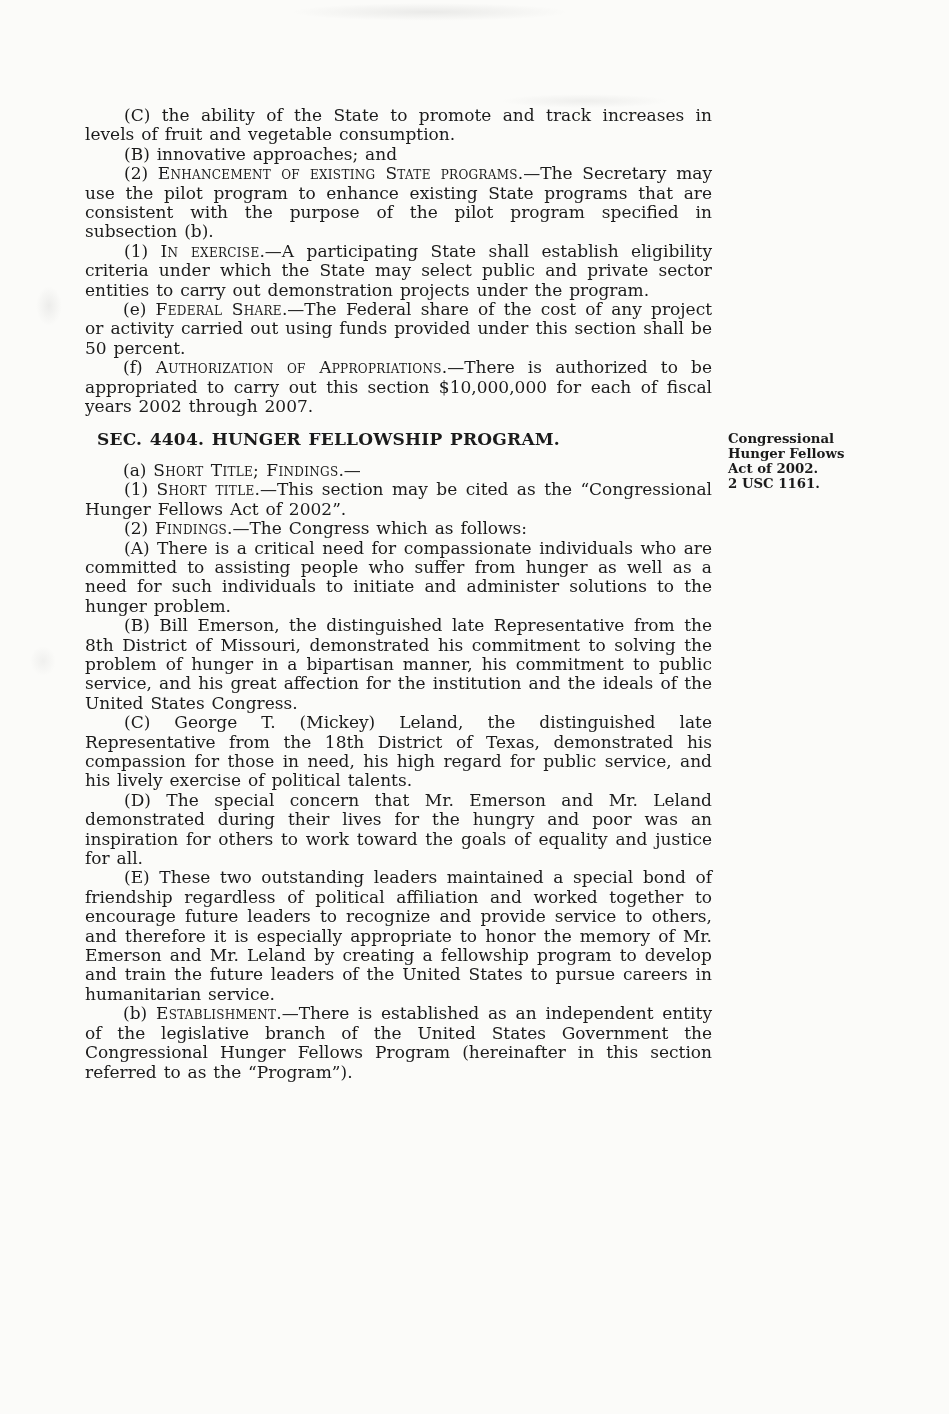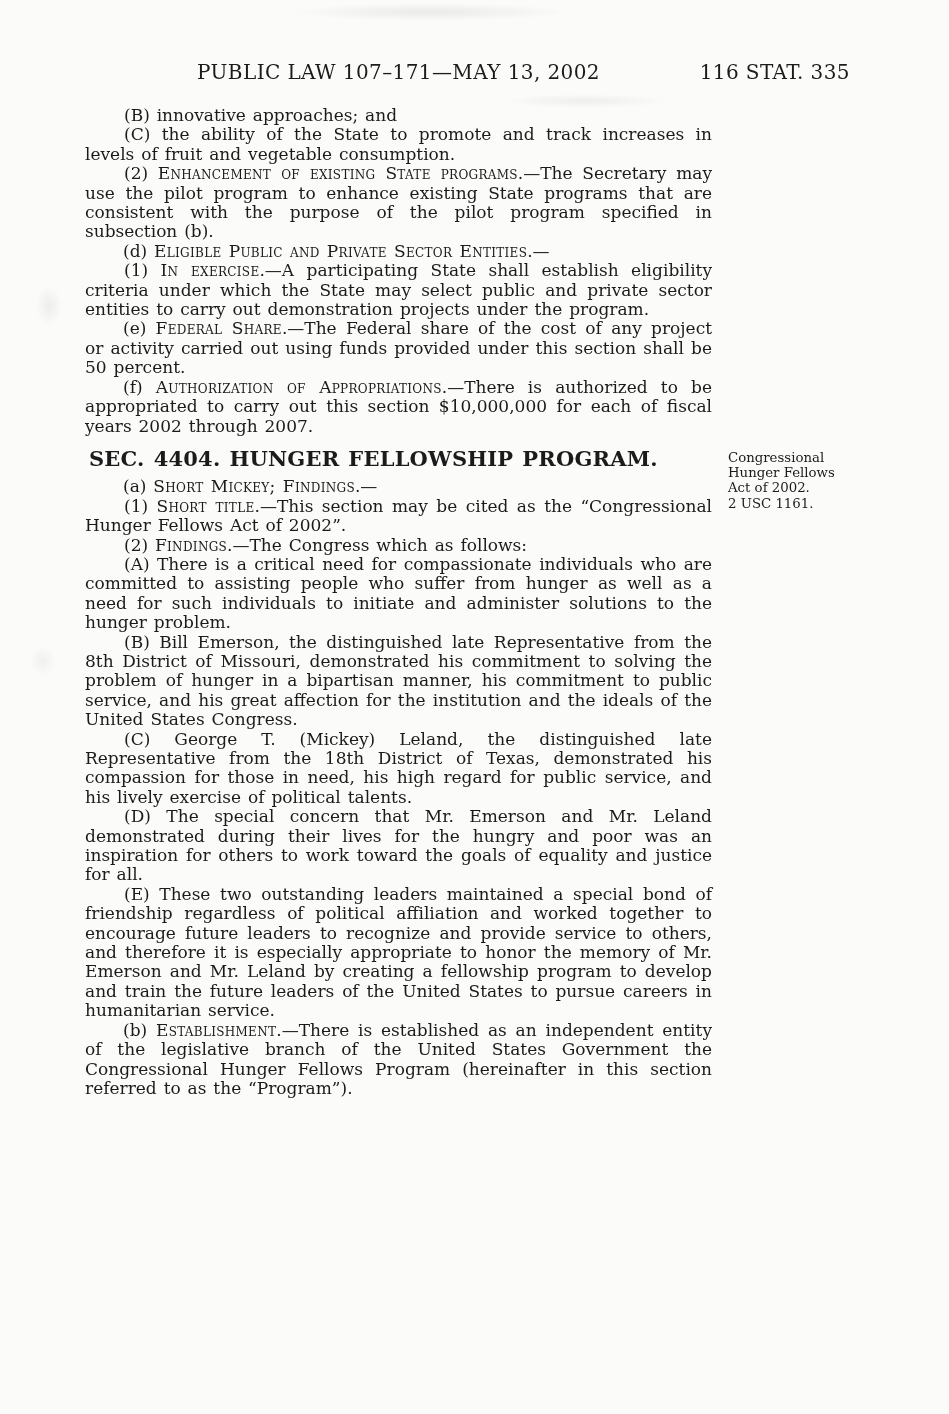--- a/index.html
+++ b/index.html
@@ -53,79 +53,74 @@
     word-spacing: 1.5px;
   }
   .body-col p { margin: 0; }
   .lvl0 { text-indent: 38px; }
   .lvl1 { margin-left: 38px; text-indent: 39px; }
   .lvl2 { margin-left: 76px; text-indent: 39px; }
   .sc { font-variant: small-caps; letter-spacing: 0.3px; }
 
   .sec-block { position: relative; margin-top: 13px; margin-bottom: 9px; }
   .sec-heading {
-    margin: 4px;
-    font-size: 21px;
+    margin: 12px;
+    font-size: 17px;
     font-weight: 700;
     letter-spacing: 0.2px;
     text-align: left;
     text-indent: 0;
   }
   .margin-notes {
     position: absolute;
     left: 643px; top: 1px; width: 132px;
     font-size: 13.3px;
     line-height: 15.2px;
     text-align: left;
     text-indent: 0;
     word-spacing: normal;
   }
-  .margin-notes p { margin: 0; text-indent: 0; }
+  .margin-notes p { margin: 0; text-indent: 0; font-weight: bold; }
 </style>
 </head>
 <body>
 
 <div class="page">
 
   <div class="smudge s1"></div>
   <div class="smudge s2"></div>
   <div class="smudge s3"></div>
   <div class="smudge s4"></div>
 
-  <header class="running-head">
-    <span class="head-title">PUBLIC LAW 107–171—MAY 13, 2002</span>
-    <span class="head-stat">116 STAT. 335</span>
-  </header>
 
   <main class="body-col">
 
+    <p class="lvl2"><span>(C) </span><span>the ability of the State to promote and track increases in levels of fruit and vegetable consumption.</span></p>
+
     <p class="lvl2"><span>(B) </span><span>innovative approaches; and</span></p>
-
-    <p class="lvl2"><span>(C) </span><span>the ability of the State to promote and track increases in levels of fruit and vegetable consumption.</span></p>
 
     <p class="lvl1"><span>(2) </span><span class="sc">Enhancement of existing State programs</span><span>.—The Secretary may use the pilot program to enhance existing State programs that are consistent with the purpose of the pilot program specified in subsection (b).</span></p>
 
-    <p class="lvl0"><span>(d) </span><span class="sc">Eligible Public and Private Sector Entities</span><span>.—</span></p>
 
     <p class="lvl1"><span>(1) </span><span class="sc">In exercise</span><span>.—A participating State shall establish eligibility criteria under which the State may select public and private sector entities to carry out demonstration projects under the program.</span></p>
 
 
     <p class="lvl0"><span>(e) </span><span class="sc">Federal Share</span><span>.—The Federal share of the cost of any project or activity carried out using funds provided under this section shall be 50 percent.</span></p>
 
     <p class="lvl0"><span>(f) </span><span class="sc">Authorization of Appropriations</span><span>.—There is authorized to be appropriated to carry out this section $10,000,000 for each of fiscal years 2002 through 2007.</span></p>
 
     <div class="sec-block">
       <h2 class="sec-heading">SEC. 4404. HUNGER FELLOWSHIP PROGRAM.</h2>
       <aside class="margin-notes">
         <p>Congressional Hunger Fellows Act of 2002.</p>
         <p>2 USC 1161.</p>
       </aside>
     </div>
 
-    <p class="lvl0"><span>(a) </span><span class="sc">Short Mickey; Findings</span><span>.—</span></p>
+    <p class="lvl0"><span>(a) </span><span class="sc">Short Title; Findings</span><span>.—</span></p>
 
     <p class="lvl1"><span>(1) </span><span class="sc">Short title</span><span>.—This section may be cited as the “Congressional Hunger Fellows Act of 2002”.</span></p>
 
     <p class="lvl1"><span>(2) </span><span class="sc">Findings</span><span>.—The Congress which as follows:</span></p>
 
     <p class="lvl2"><span>(A) </span><span>There is a critical need for compassionate individuals who are committed to assisting people who suffer from hunger as well as a need for such individuals to initiate and administer solutions to the hunger problem.</span></p>
 
     <p class="lvl2"><span>(B) </span><span>Bill Emerson, the distinguished late Representative from the 8th District of Missouri, demonstrated his commitment to solving the problem of hunger in a bipartisan manner, his commitment to public service, and his great affection for the institution and the ideals of the United States Congress.</span></p>
 
     <p class="lvl2"><span>(C) </span><span>George T. (Mickey) Leland, the distinguished late Representative from the 18th District of Texas, demonstrated his compassion for those in need, his high regard for public service, and his lively exercise of political talents.</span></p>

